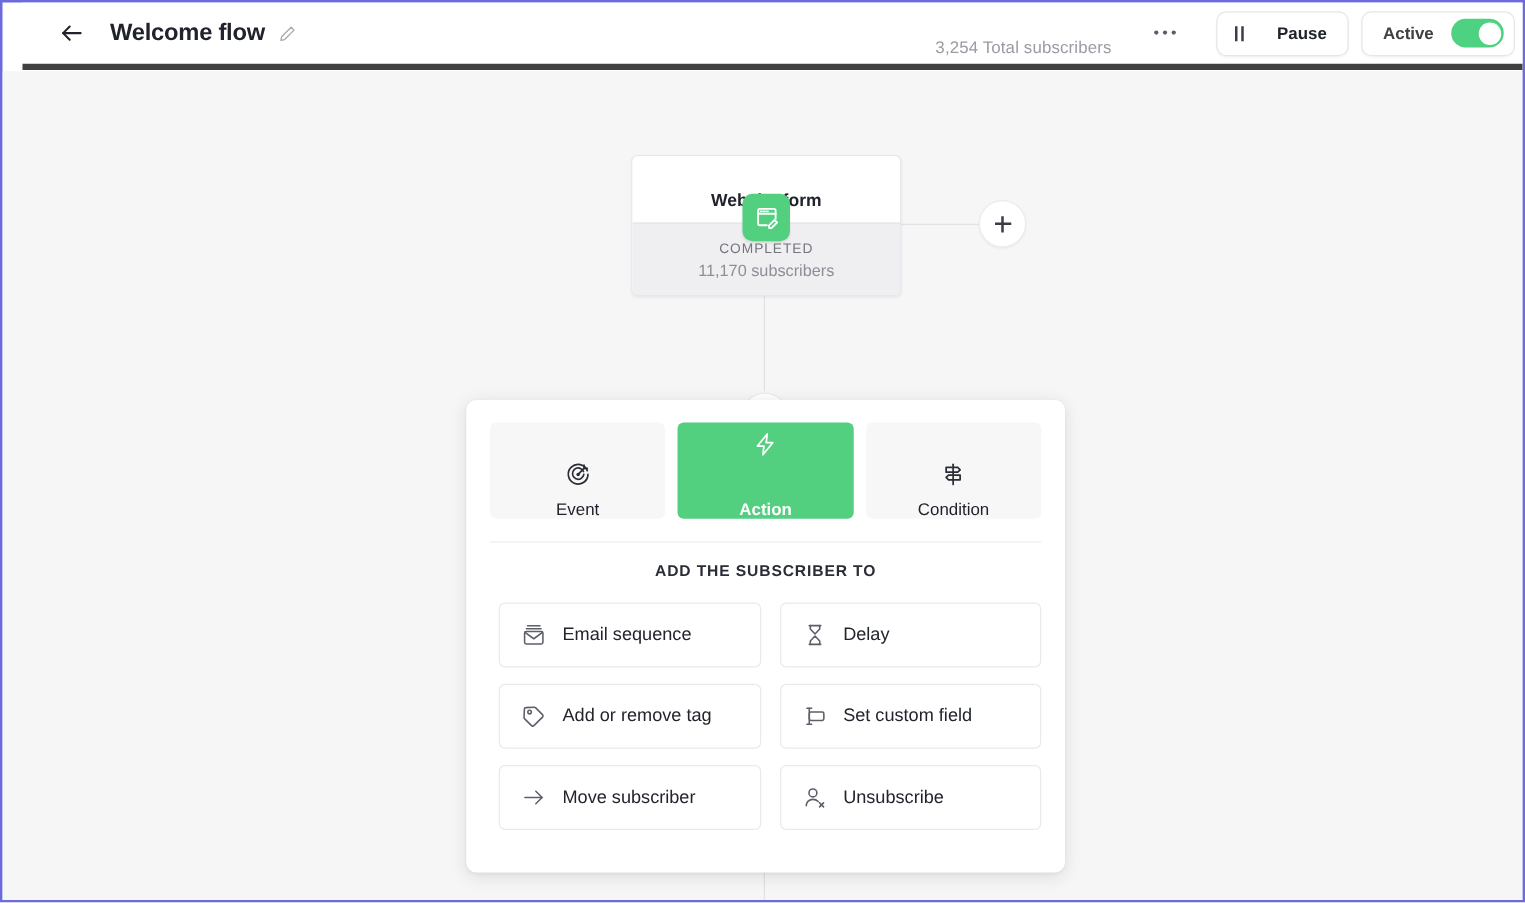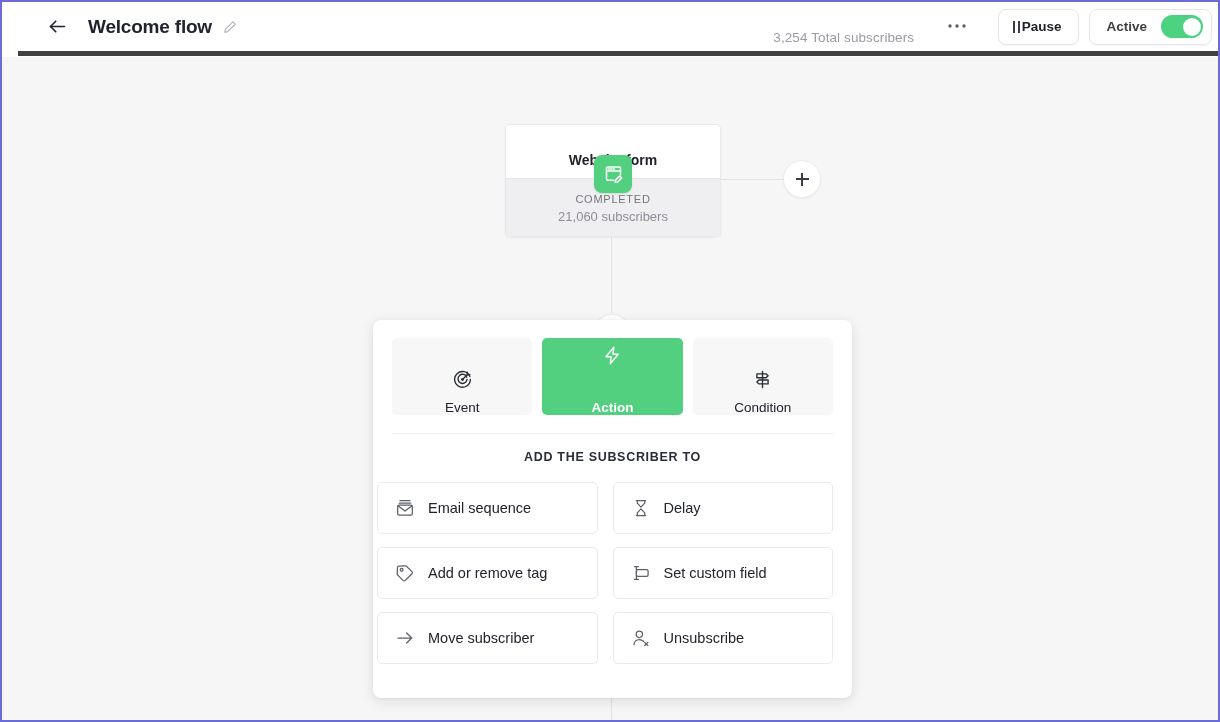--- a/index.html
+++ b/index.html
@@ -48,21 +48,21 @@
     display: flex; align-items: center; justify-content: center;
     cursor: pointer; color: #5b5d68; font-size: 18px; letter-spacing: 1.5px;
     line-height: 0; padding-bottom: 7px;
   }
   .pill {
     height: 36px; display: flex; align-items: center;
     border: 1px solid #e6e6ea; border-radius: 8px;
     background: #ffffff; cursor: pointer;
     box-shadow: 0 1px 1.5px rgba(18,20,30,0.04);
   }
-  .pause-pill { margin-left: 24px; padding: 0 17px 0 14px; gap: 2px; }
+  .pause-pill { margin-left: 24px; padding: 0 17px 0 14px; gap: 27px; }
   .pause-glyph { display: flex; gap: 2.5px; }
   .pause-glyph i { display: block; width: 2px; height: 12px; background: #3b3d47; }
   .pause-label { font-size: 13.5px; font-weight: bold; color: #21232c; }
   .active-pill { margin-left: 10px; padding: 0 8px 0 16px; gap: 14px; }
   .active-label { font-size: 13.5px; font-weight: bold; color: #404040; }
   .toggle {
     width: 42px; height: 23px; border-radius: 12px;
     background: #4cd280; position: relative;
   }
   .toggle .knob {
@@ -162,21 +162,21 @@
     margin: 18px 19px 0 19px; height: 1px; background: #eeeef0;
   }
   .section-title {
     margin-top: 16px; text-align: center;
     font-size: 12.5px; font-weight: bold; color: #2a2c36;
     letter-spacing: 0.7px;
   }
   .options {
     display: grid; grid-template-columns: 1fr 1fr;
     gap: 13px 15px;
-    padding: 18px 19px 0 4px;
+    padding: 18px 19px 0 26px;
   }
   .option {
     height: 52px; border: 1px solid #eaeaee; border-radius: 5px;
     background: #ffffff; display: flex; align-items: center;
     gap: 13px; padding-left: 17px; cursor: pointer;
   }
   .option-label { font-size: 14.5px; color: #22242d; }
   .icn { display: flex; align-items: center; justify-content: center; }
 </style>
 </head>
@@ -243,21 +243,21 @@
     <div class="line line-v-top"></div>
     <div class="line line-v-mid"></div>
     <div class="line line-v-bot"></div>
 
     <div class="node-card">
       <div class="node-head">
         <span class="node-title">Website form</span>
       </div>
       <div class="node-foot">
         <span class="node-status">COMPLETED</span>
-        <span class="node-subs">21,060 subscribers</span>
+        <span class="node-subs">11,170 subscribers</span>
       </div>
     </div>
 
     <div class="node-icon">
       <svg width="21" height="21" viewBox="0 0 24 24" fill="none" stroke="#ffffff" stroke-width="1.7" stroke-linecap="round" stroke-linejoin="round">
         <path d="M20 12.5V5a1.5 1.5 0 0 0-1.5-1.5h-13A1.5 1.5 0 0 0 4 5v12a1.5 1.5 0 0 0 1.5 1.5H12"></path>
         <path d="M4 8h16"></path>
         <path d="M6.2 5.8h1.2M9 5.8h1.2M11.8 5.8H13"></path>
         <path d="M19 13.7l2.3 2.3-5 5H14v-2.3z"></path>
       </svg>

